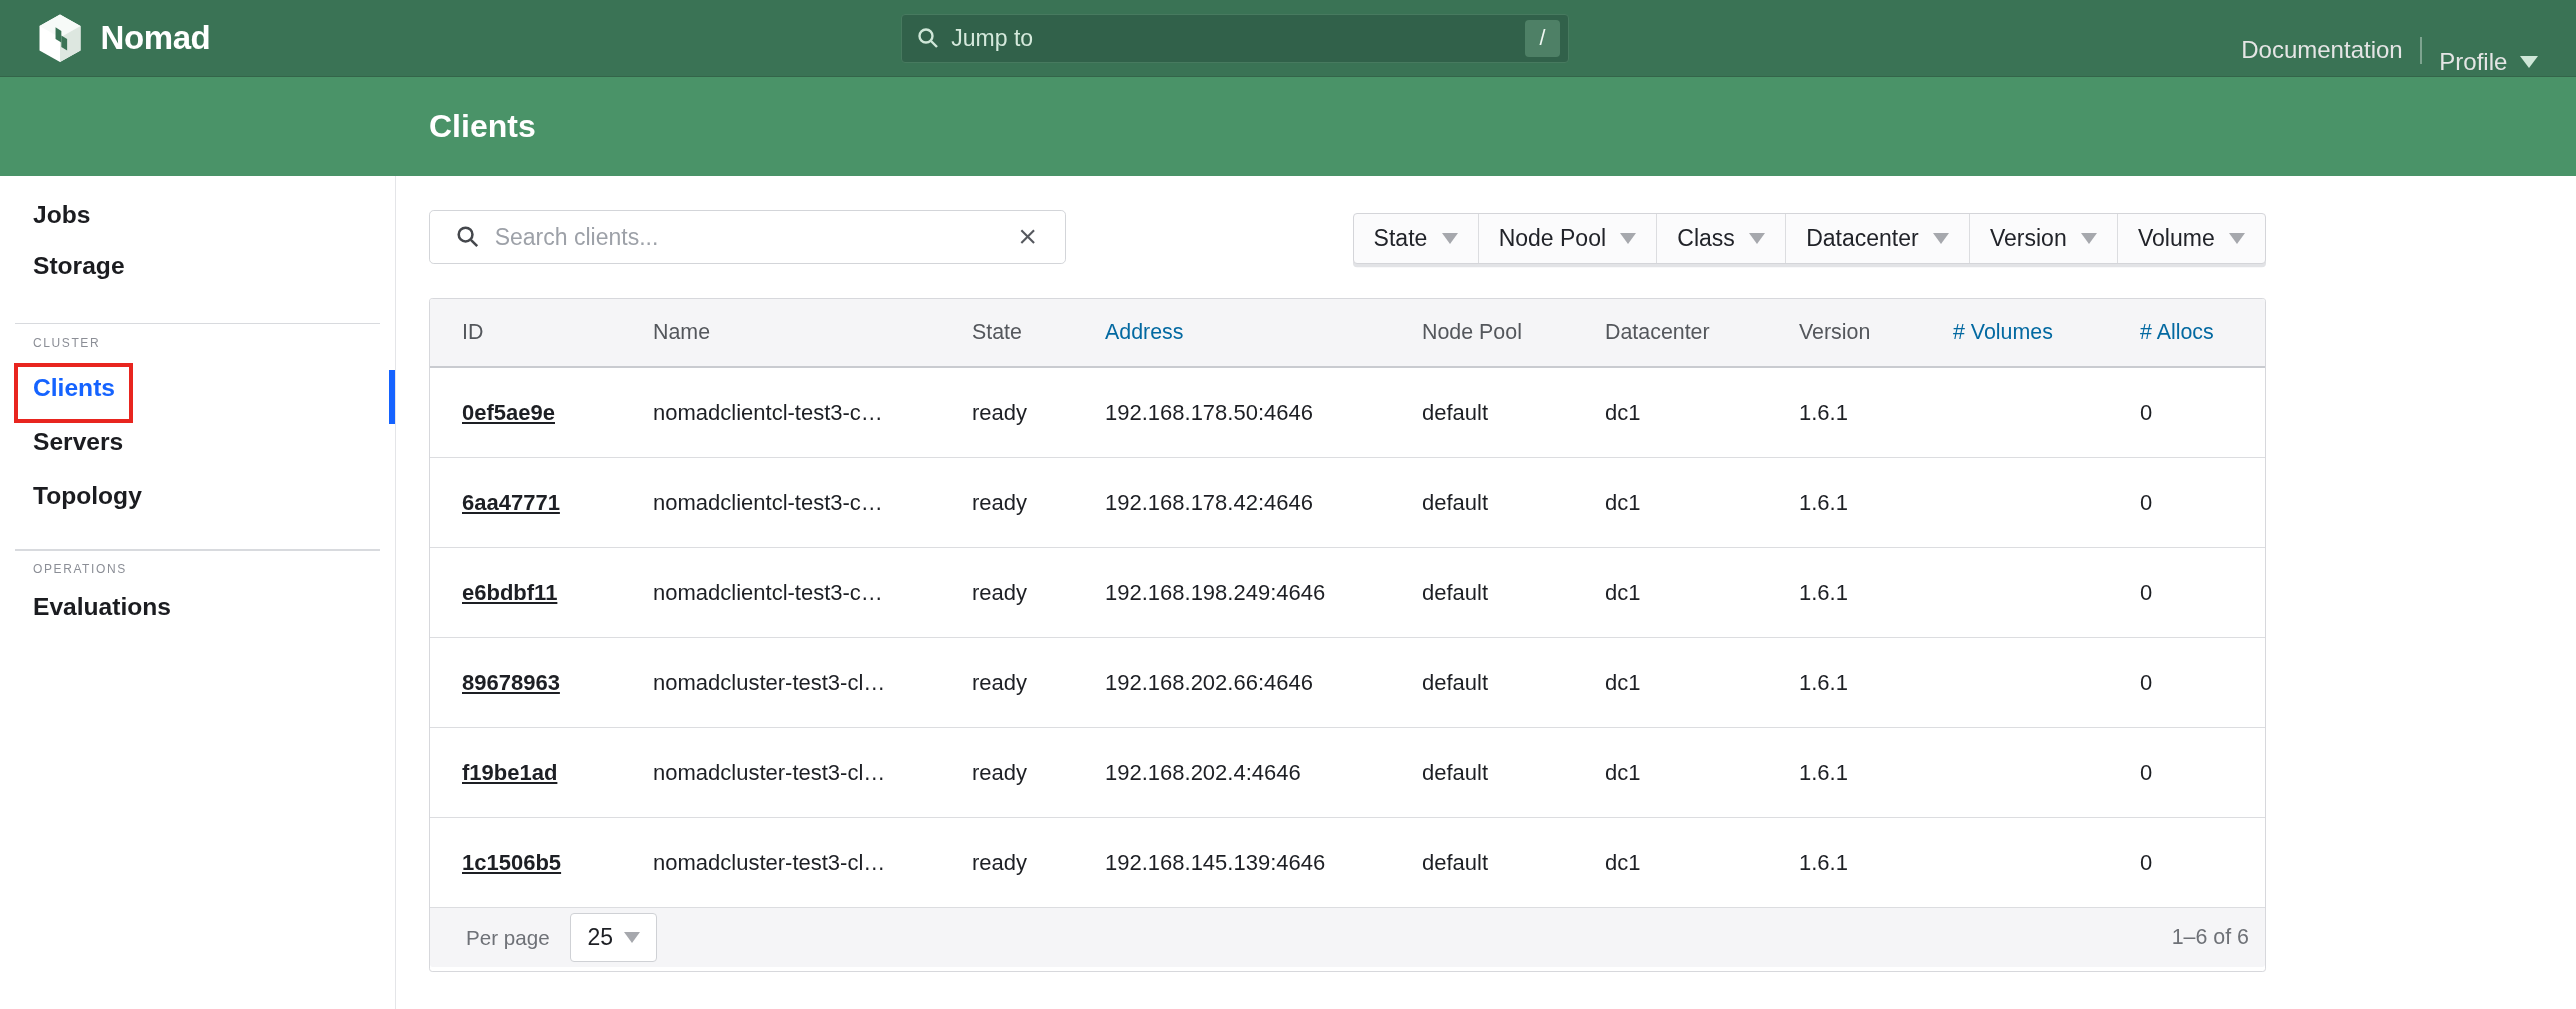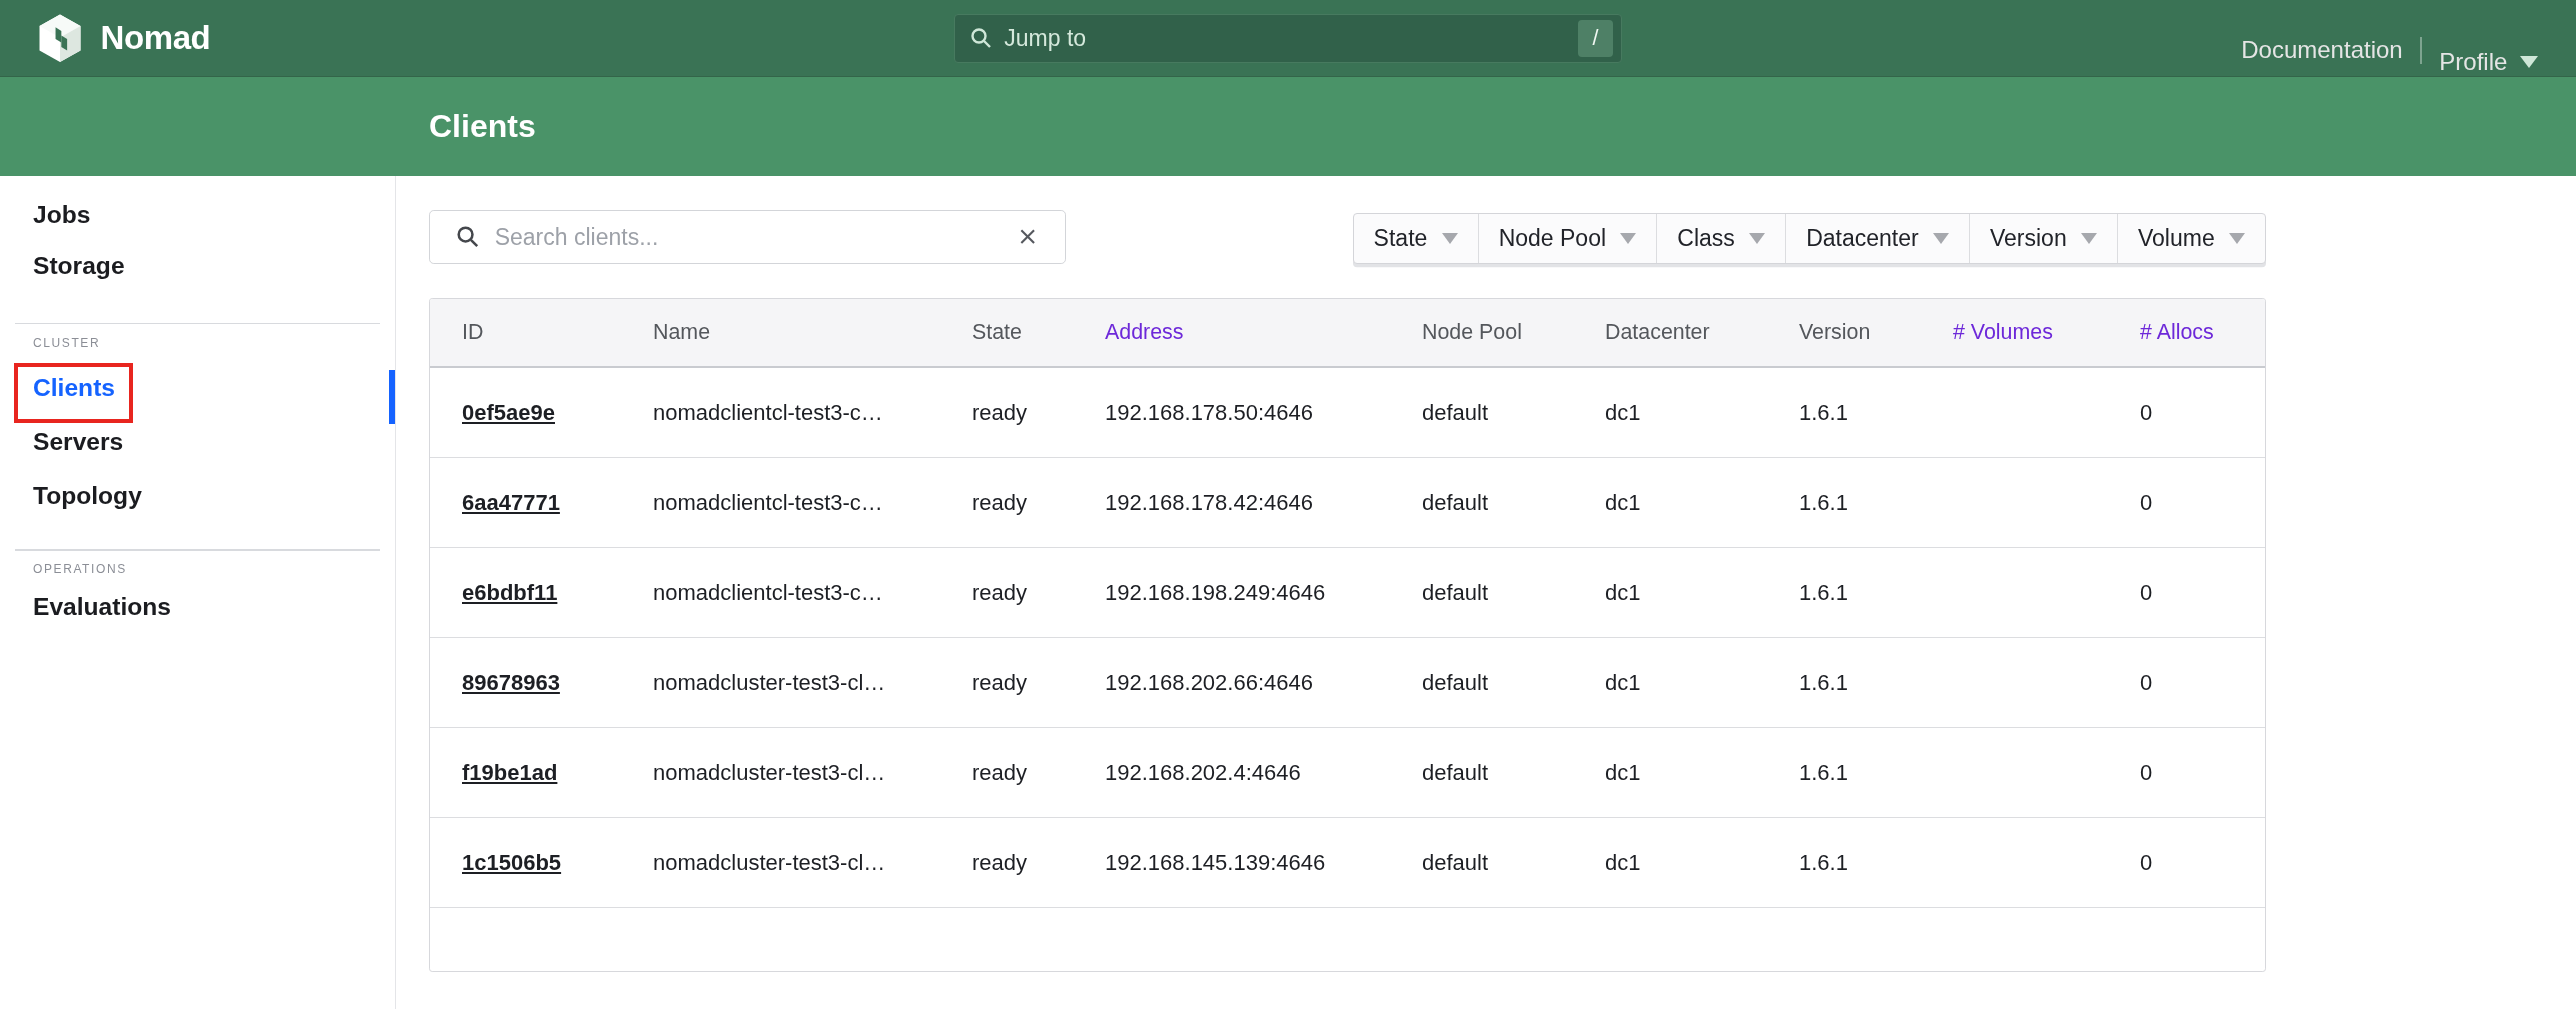--- a/index.html
+++ b/index.html
@@ -16,21 +16,21 @@
   .topbar {
     position:absolute; top:0; left:0; width:2576px; height:77px;
     background:#3a7355; border-bottom:1.6px solid #336549;
     display:flex; align-items:center;
   }
   .brand { display:flex; align-items:center; gap:17.5px; padding-left:37px; }
   .brand svg { width:46px; height:49px; display:block; }
   .brand-word { color:#ffffff; font-size:33px; font-weight:bold; letter-spacing:-0.4px; }
 
   .jump-box {
-    position:absolute; left:954px; top:13.5px; width:668px; height:49px;
+    position:absolute; left:901px; top:13.5px; width:668px; height:49px;
     background:#31614a; border:1.6px solid #477a5f; border-radius:4px;
     display:flex; align-items:center; padding:0 8px 0 14.3px;
     color:#d5e9dc;
   }
   .jump-box .mag { width:24px; height:24px; flex:0 0 auto; }
   .jump-placeholder { margin-left:11px; font-size:23px; color:#d5e9dc; }
   .slash-key {
     margin-left:auto; width:35px; height:37px; background:#4e8066;
     border-radius:4px; display:flex; align-items:center; justify-content:center;
     color:#f1f8f3; font-size:21.4px;
@@ -105,21 +105,21 @@
   .clients-table {
     position:absolute; left:429px; top:298px; width:1837px; height:674px;
     border:1.6px solid #d7d8dc; border-radius:3.2px; background:#fff;
   }
   .t-grid {
     display:grid;
     grid-template-columns:191px 319px 133px 317px 183px 194px 154px 187px 1fr;
     padding-left:32px; align-items:center;
   }
   .t-head { height:69px; background:#f5f5f7; border-bottom:2.4px solid #c9cbd0; font-size:21.4px; color:#54575c; border-radius:2.4px 2.4px 0 0; }
-  .t-head .muted { color:#6d28d9; }
+  .t-head .muted { color:#0369a1; }
   .t-row { height:90px; border-bottom:1.6px solid #dcdde0; font-size:22px; color:#1d1f24; background:#fff; cursor:pointer; }
   .id-link { font-weight:bold; text-decoration:underline; color:#1d1f24; cursor:pointer; }
 
   .t-foot {
     height:59px; background:#f5f5f7; display:flex; align-items:center;
     padding:0 16px 0 36px; font-size:20.6px; color:#6e7177; border-radius:0 0 2.4px 2.4px;
   }
   .per-page-select {
     margin-left:20.6px; width:87px; height:49px; background:#ffffff;
     border:1.6px solid #cfd1d5; border-radius:4px;
@@ -295,14 +295,22 @@
         <div>nomadcluster-test3-cl…</div>
         <div>ready</div>
         <div>192.168.145.139:4646</div>
         <div>default</div>
         <div>dc1</div>
         <div>1.6.1</div>
         <div></div>
         <div>0</div>
       </div>
     </div>
+  <div class="t-foot">
+    <span>Per page</span>
+    <span class="per-page-select">
+      <span>25</span>
+      <span class="caret-down-gray"></span>
+    </span>
+    <span class="range-label">1–6 of 6</span>
+  </div>
 </div>
 
 
 </body></html>

